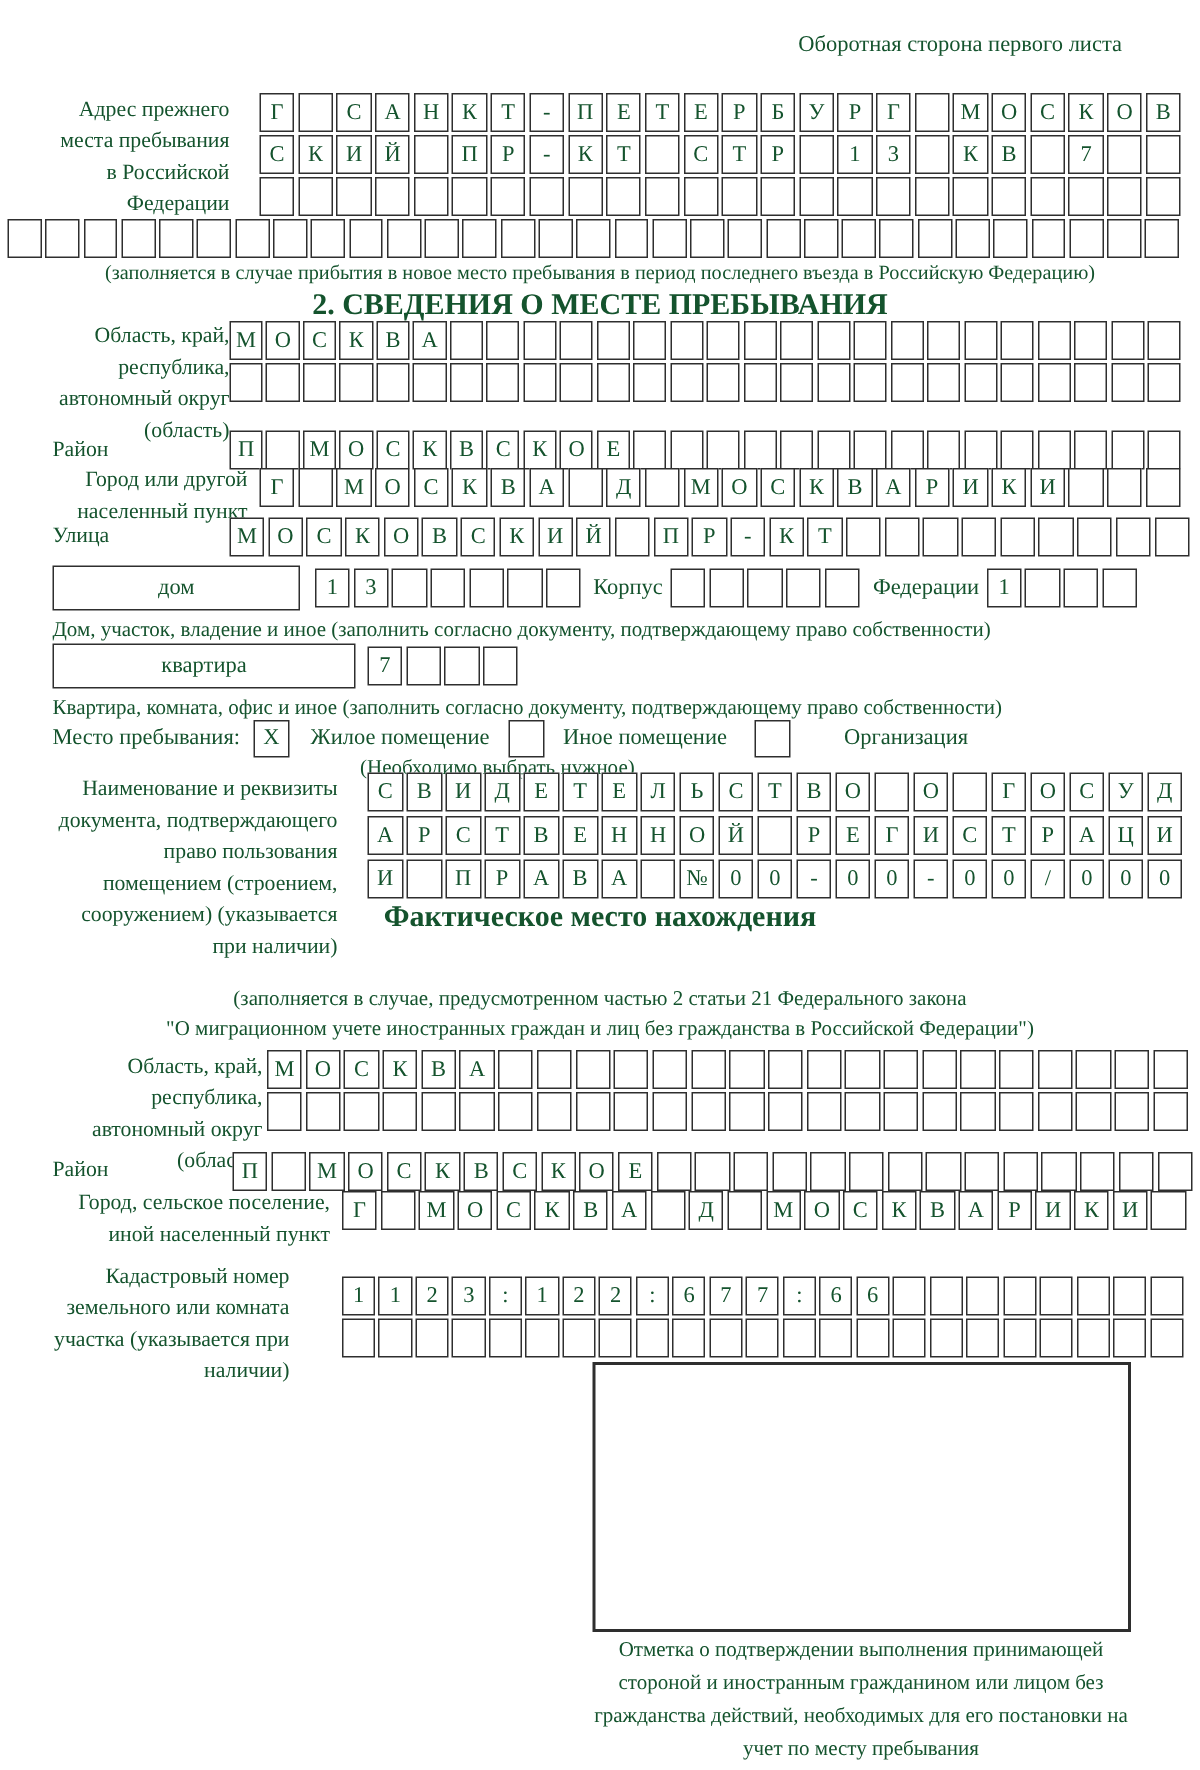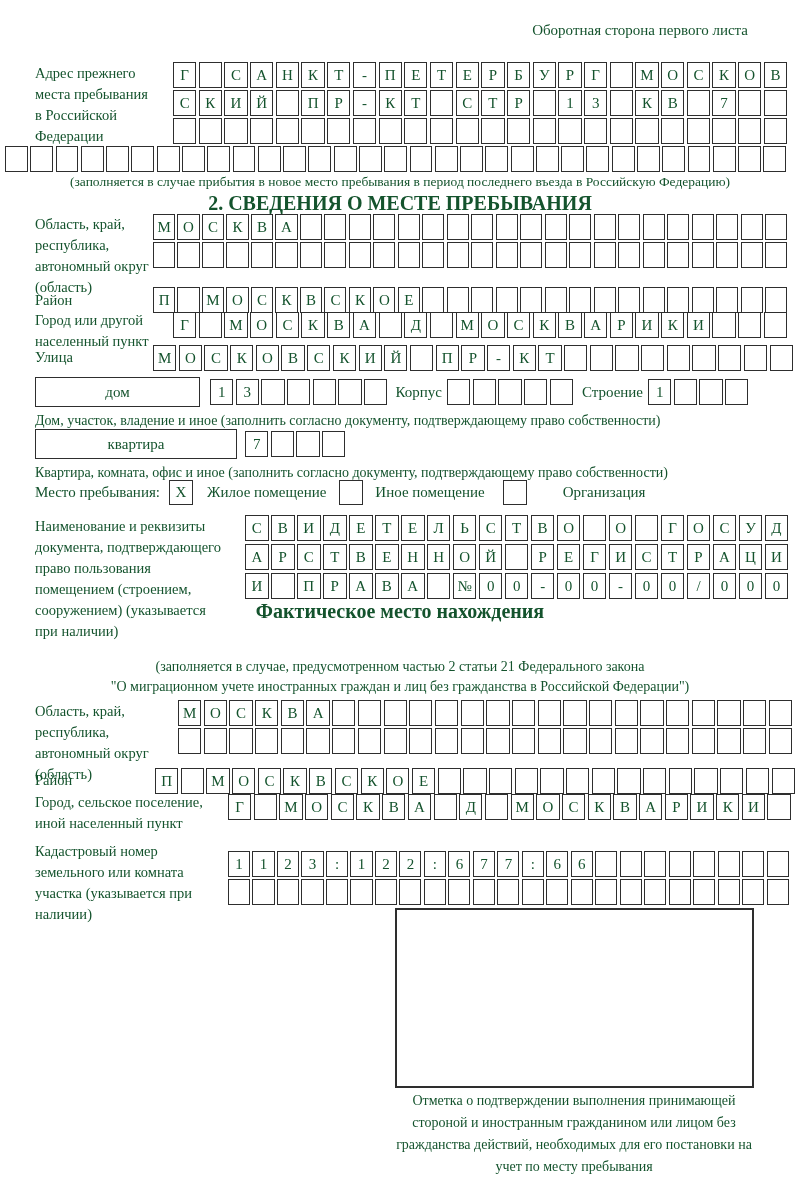--- a/index.html
+++ b/index.html
@@ -9,20 +9,21 @@
     background:#ffffff;
     font-family:"Liberation Serif", serif;
     color:#14532d;
     overflow:hidden;
   }
   .abs{position:absolute;}
   .label{
     position:absolute;
     font-size:14.5px;
     line-height:21px;
+    text-align:right;
   }
   .caption{
     position:absolute;
     font-size:13.5px;
     line-height:20px;
   }
   .caption14{
     position:absolute;
     font-size:14px;
     line-height:22px;
@@ -364,21 +365,21 @@
         <div class="cell"></div>
       </div>
     <span class="inline-label" style="margin-left:8px">Корпус</span>
     <div class="cellrow cw23" style="margin-left:5px">
         <div class="cell"></div>
         <div class="cell"></div>
         <div class="cell"></div>
         <div class="cell"></div>
         <div class="cell"></div>
       </div>
-    <span class="inline-label" style="margin-left:9px">Строение</span>
+    <span class="inline-label" style="margin-left:9px">Федерации</span>
     <div class="cellrow cw23" style="margin-left:5px">
         <div class="cell">1</div>
         <div class="cell"></div>
         <div class="cell"></div>
         <div class="cell"></div>
       </div>
   </div>
   <div class="caption14 nowrap" style="left:35px;top:410px">Дом, участок, владение и иное (заполнить согласно документу, подтверждающему право собственности)</div>
 
   <div class="flexrow" style="left:35px;top:429px">
@@ -394,20 +395,21 @@
 
   <div class="flexrow" style="left:35px;top:480px;font-size:15px">
     <span class="nowrap">Место пребывания:</span>
     <div class="cbx" style="margin-left:9px">X</div>
     <span class="nowrap" style="margin-left:14px">Жилое помещение</span>
     <div class="cbx" style="margin-left:13px"></div>
     <span class="nowrap" style="margin-left:12px">Иное помещение</span>
     <div class="cbx" style="margin-left:18px"></div>
     <span class="nowrap" style="margin-left:36px">Организация</span>
   </div>
+  <div class="caption14 nowrap" style="left:240px;top:502px">(Необходимо выбрать нужное)</div>
 
   <div class="label" style="left:35px;top:516px;width:190px">Наименование и реквизиты документа, подтверждающего право пользования помещением (строением, сооружением) (указывается при наличии)</div>
   <div class="colrows g3" style="left:245px;top:515px">
     <div class="cellrow cw236">
         <div class="cell">С</div>
         <div class="cell">В</div>
         <div class="cell">И</div>
         <div class="cell">Д</div>
         <div class="cell">Е</div>
         <div class="cell">Т</div>

